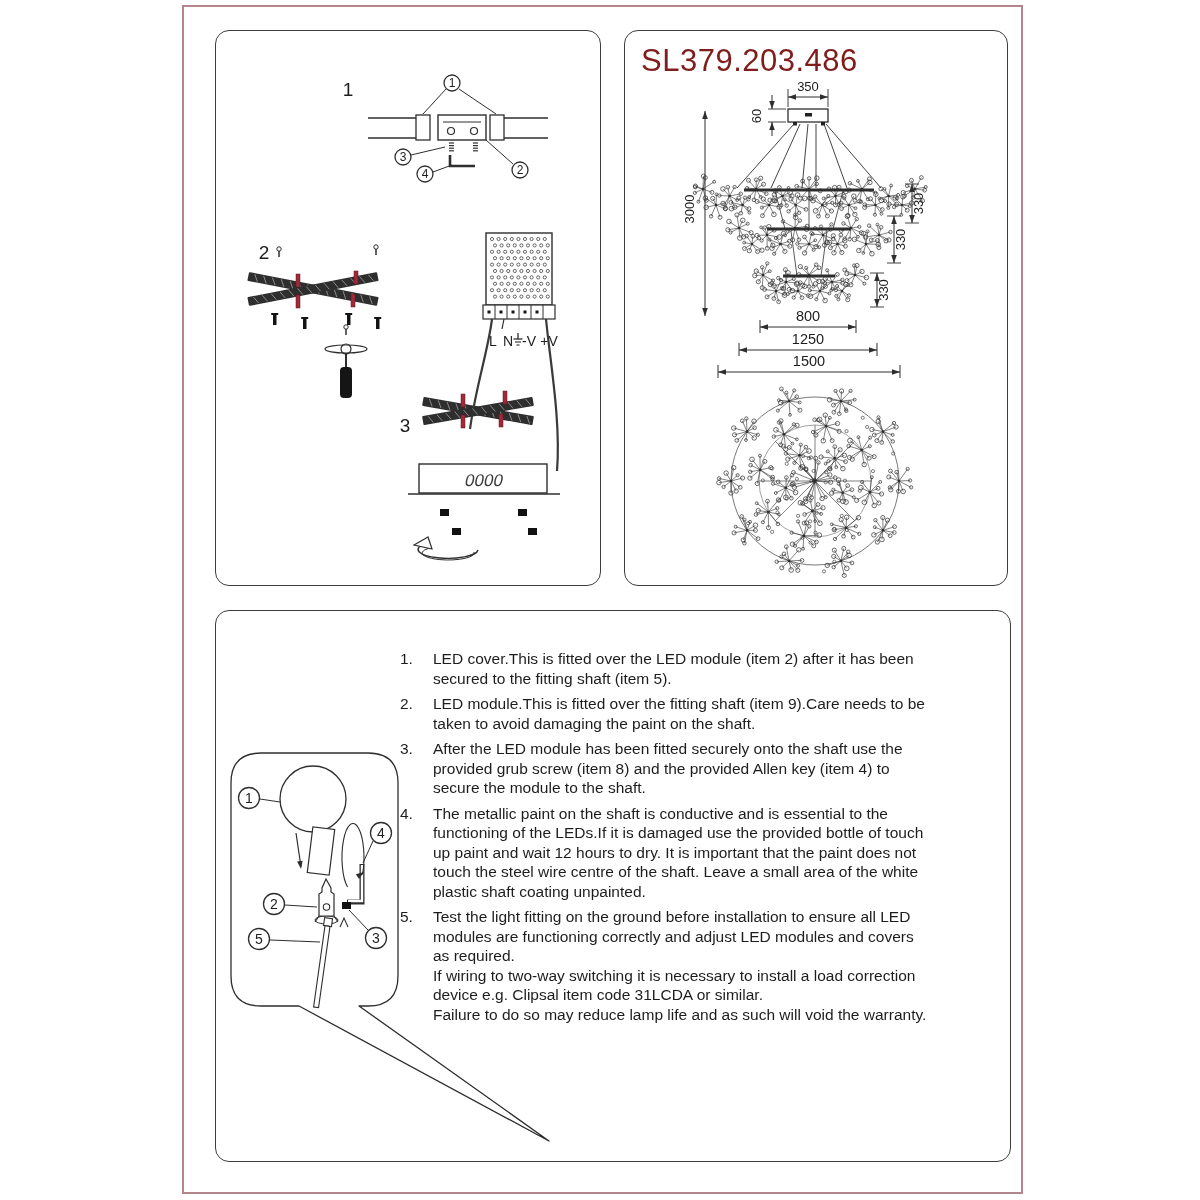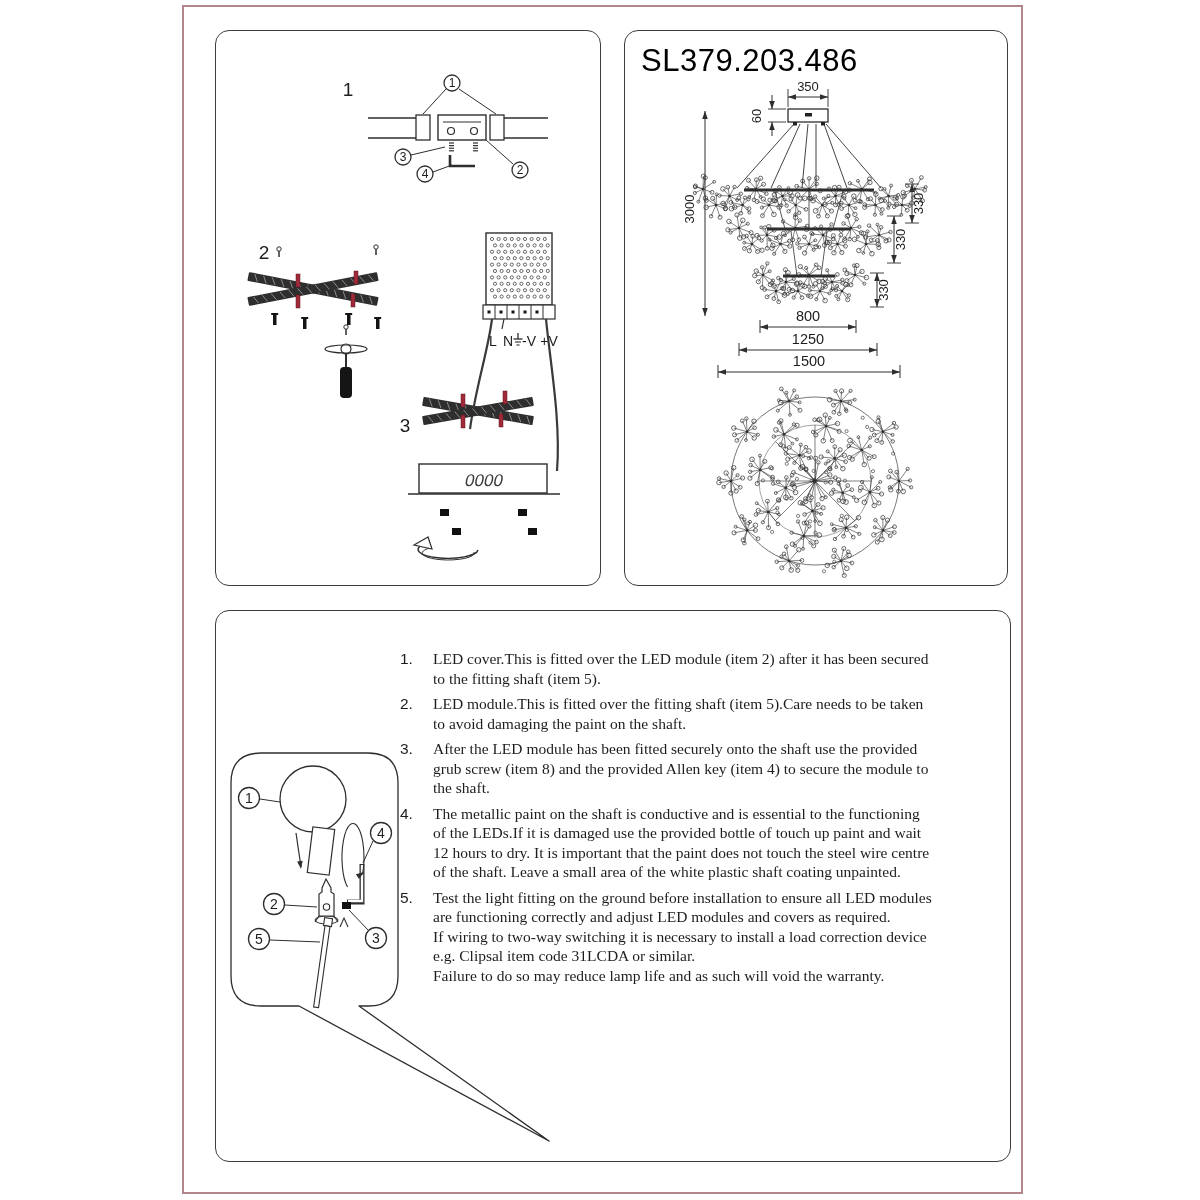--- a/index.html
+++ b/index.html
@@ -6,27 +6,27 @@
   .page{position:relative;width:1200px;height:1200px;background:#fff;
         font-family:"Liberation Sans",sans-serif;overflow:hidden;}
   .frame{position:absolute;left:182px;top:5px;width:841px;height:1189px;
          border:2px solid #b2868b;box-sizing:border-box;}
   .panel{position:absolute;border:1.6px solid #3d3d3d;border-radius:14px;
          background:#fff;box-sizing:border-box;}
   #panelAssembly{left:215px;top:30px;width:386px;height:556px;}
   #panelDims{left:624px;top:30px;width:384px;height:556px;}
   #panelInstr{left:215px;top:610px;width:796px;height:552px;}
   .panel svg{position:absolute;left:0;top:0;}
-  .title{position:absolute;left:16px;top:12px;font-size:31px;color:#000000;
+  .title{position:absolute;left:16px;top:12px;font-size:31px;color:#7f1d1d;
          letter-spacing:.5px;white-space:nowrap;}
   .instr{position:absolute;left:184px;top:38px;width:532px;color:#1d1d1d;
          font-size:15.5px;line-height:1.26;}
   .item{display:flex;margin-bottom:6px;}
   .item .num{width:33px;flex:none;}
-  .item .txt{flex:1;white-space:pre-line;font-family:Liberation Serif, serif;}
+  .item .txt{flex:1;white-space:pre-line;}
 </style>
 </head>
 <body>
 
 <div class="page">
   <div class="frame"></div>
 
   <div class="panel" id="panelAssembly">
     <svg id="svgAssembly" width="383" height="553" viewBox="0 0 383 553">
         <g>
@@ -1706,21 +1706,21 @@
       </svg>
     <div class="instr">
 
         <div class="item">
           <span class="num">1.</span>
           <span class="txt">LED cover.This is fitted over the LED module (item 2) after it has been secured to the fitting shaft (item 5).</span>
         </div>
 
         <div class="item">
           <span class="num">2.</span>
-          <span class="txt">LED module.This is fitted over the fitting shaft (item 5).Care needs to be taken to avoid damaging the paint on the shaft.</span>
+          <span class="txt">LED module.This is fitted over the fitting shaft (item 9).Care needs to be taken to avoid damaging the paint on the shaft.</span>
         </div>
 
         <div class="item">
           <span class="num">3.</span>
           <span class="txt">After the LED module has been fitted securely onto the shaft use the provided grub screw (item 8) and the provided Allen key (item 4) to secure the module to the shaft.</span>
         </div>
 
         <div class="item">
           <span class="num">4.</span>
           <span class="txt">The metallic paint on the shaft is conductive and is essential to the functioning of the LEDs.If it is damaged use the provided bottle of touch up paint and wait 12 hours to dry. It is important that the paint does not touch the steel wire centre of the shaft. Leave a small area of the white plastic shaft coating unpainted.</span>

